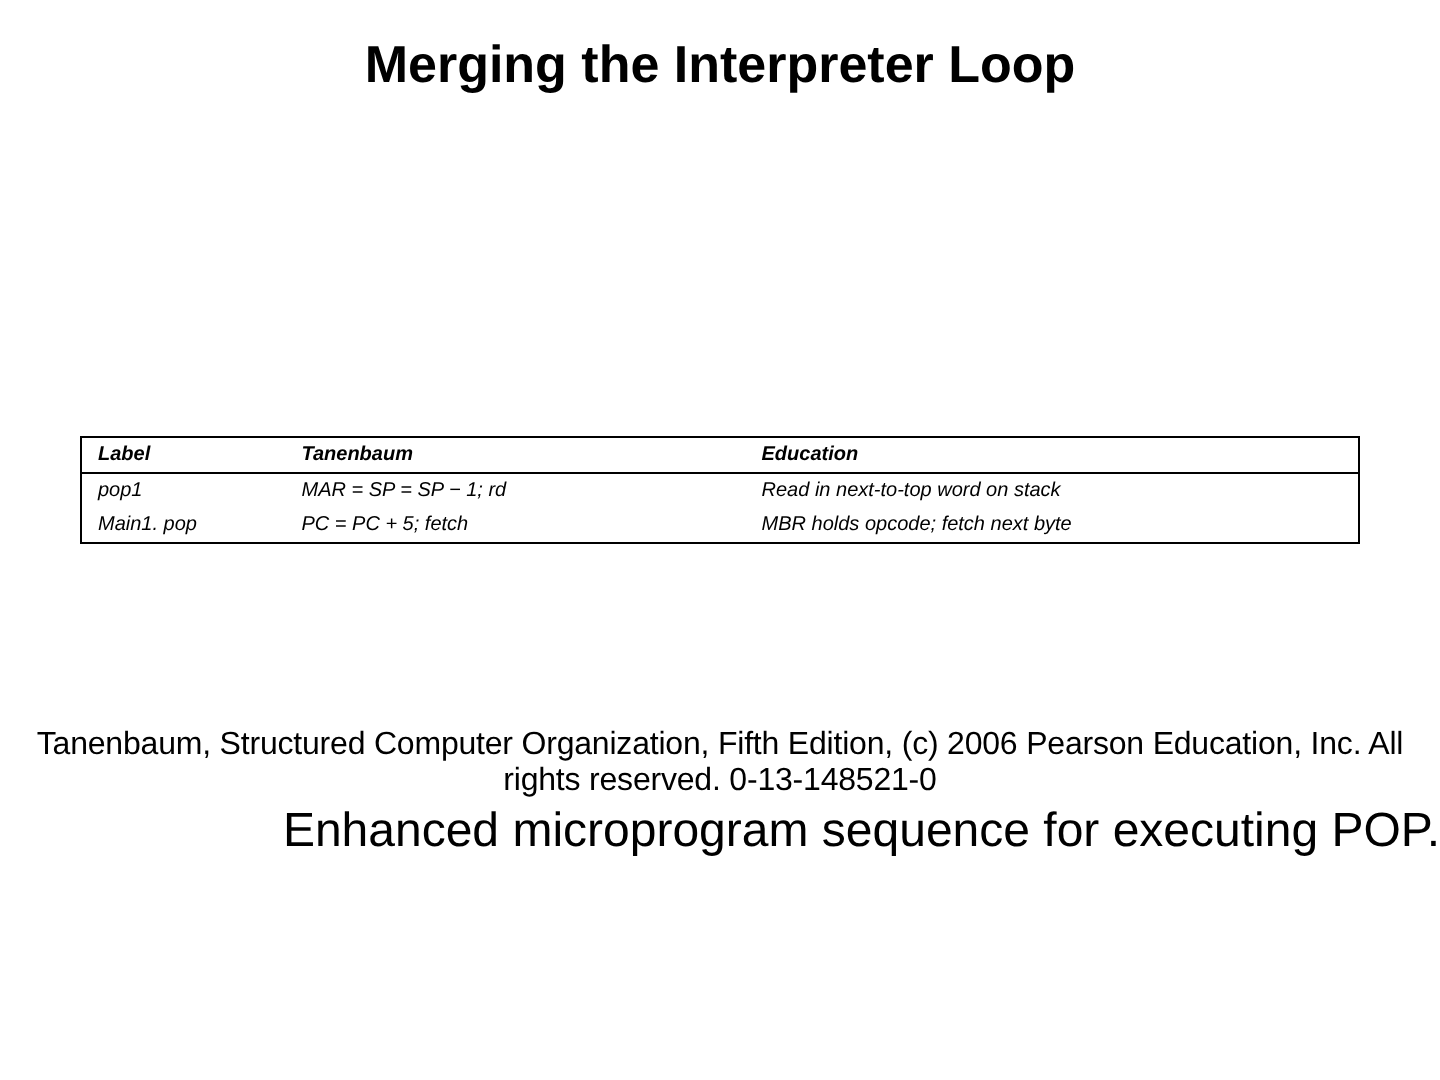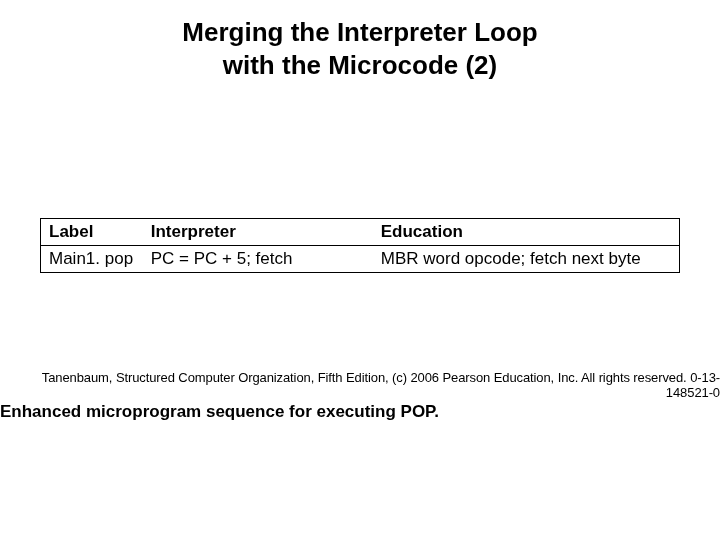--- a/index.html
+++ b/index.html
@@ -27,77 +27,81 @@
   .table-wrap {
     position: absolute;
     top: 218px;
     left: 40px;
     right: 40px;
   }
   table {
     border-collapse: collapse;
     width: 100%;
     border: 1.5px solid #000;
-    font-size: 17px;
+    font-size: 10px;
+    font-style: italic;
   }
   th, td {
     text-align: left;
     padding: 3px 8px;
     vertical-align: top;
   }
   th {
     font-weight: bold;
     border-bottom: 1.5px solid #000;
   }
   .col-label { width: 16%; }
   .col-ops   { width: 36%; }
   .col-com   { width: 48%; }
   .caption {
     position: absolute;
     top: 402px;
     left: 0;
     right: 0;
-    text-align: left;
-    font-size: 17px;
-    font-weight: bold;
+    text-align: right;
+    font-size: 24px;
   }
   .footer {
     position: absolute;
     bottom: 24px;
     left: 0;
     right: 0;
-    text-align: right;
-    font-size: 13px;
+    text-align: center;
+    font-size: 16px;
     letter-spacing: -0.1px;
   }
 </style>
 </head>
 <body>
 
 <div class="slide">
 
   <div class="title">
     <span>Merging the Interpreter Loop</span><br>
-    <span>with the Microcode (2)</span>
   </div>
 
   <div class="table-wrap">
     <table>
       <thead>
         <tr>
           <th class="col-label">Label</th>
-          <th class="col-ops">Interpreter</th>
+          <th class="col-ops">Tanenbaum</th>
           <th class="col-com">Education</th>
         </tr>
       </thead>
       <tbody>
         <tr>
+          <td>pop1</td>
+          <td>MAR = SP = SP − 1; rd</td>
+          <td>Read in next-to-top word on stack</td>
+        </tr>
+        <tr>
           <td>Main1. pop</td>
           <td>PC = PC + 5; fetch</td>
-          <td>MBR word opcode; fetch next byte</td>
+          <td>MBR holds opcode; fetch next byte</td>
         </tr>
       </tbody>
     </table>
   </div>
 
   <div class="caption">Enhanced microprogram sequence for executing POP.</div>
 
   <div class="footer">Tanenbaum, Structured Computer Organization, Fifth Edition, (c) 2006 Pearson Education, Inc. All rights reserved. 0-13-148521-0</div>
 
 </div>

